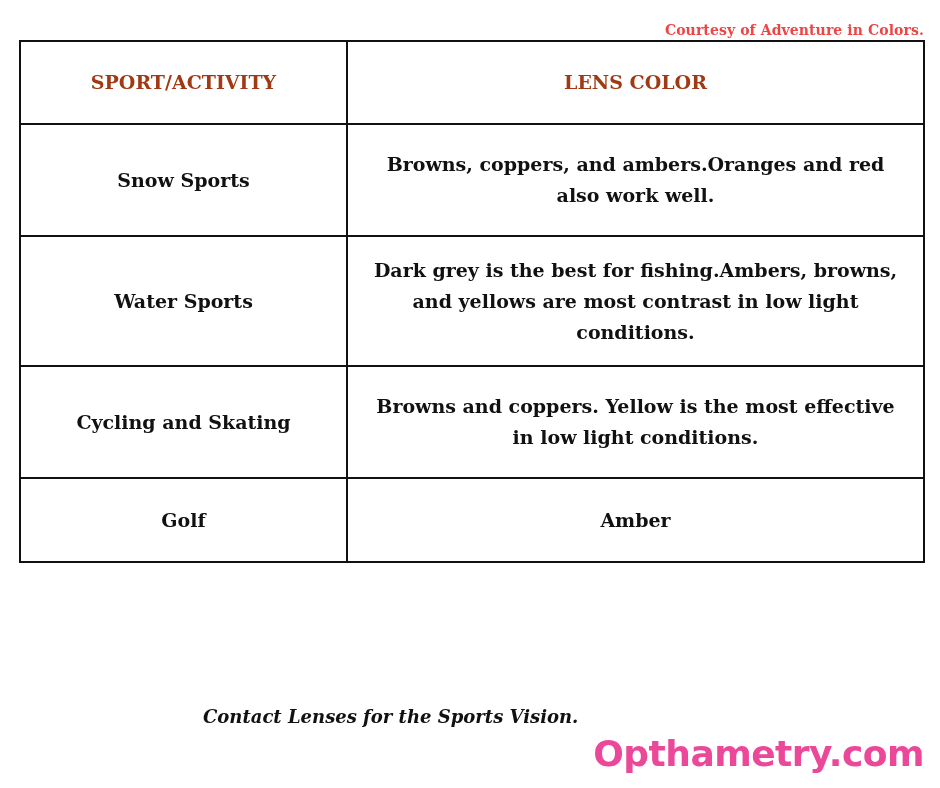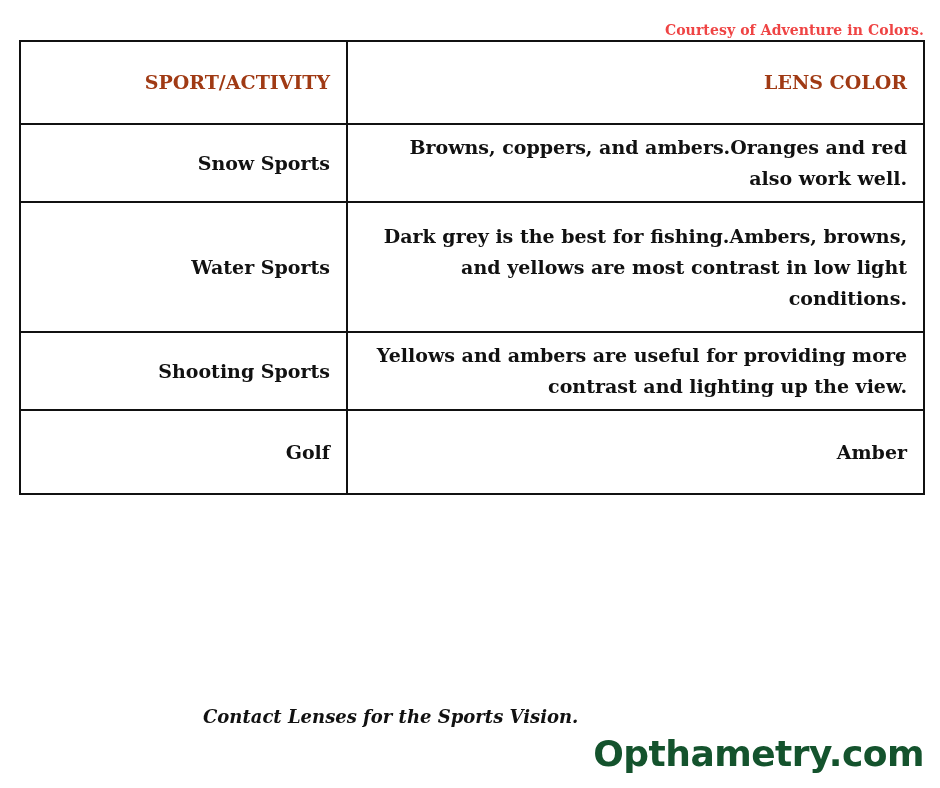--- a/index.html
+++ b/index.html
@@ -29,55 +29,55 @@
       position: absolute;
       left: 19px;
       top: 40px;
       width: 904px;
       border-collapse: collapse;
       table-layout: fixed;
     }
     table.lens-table td, table.lens-table th {
       border: 2px solid #111;
       padding: 0 16px;
-      text-align: right;
+      text-align: center;
       vertical-align: middle;
       font-family: "DejaVu Serif", serif;
       font-weight: bold;
       font-size: 19px;
       line-height: 31px;
     }
     table.lens-table th {
       color: #a03a14;
       font-size: 19px;
     }
     col.c1 { width: 327px; }
     col.c2 { width: 577px; }
     tr.h-head { height: 83px; }
-    tr.h-2line { height: 78px; }
+    tr.h-2line { height: 112px; }
     tr.h-3line { height: 130px; }
     tr.h-1line { height: 84px; }
     .caption {
       position: absolute;
       top: 706px;
       left: 203px;
       font-family: "DejaVu Serif", serif;
       font-weight: bold;
       font-size: 18px;
       color: #111;
       font-style: italic;
     }
     .brand {
       position: absolute;
       top: 733px;
       right: 16px;
       font-family: "DejaVu Sans", "Liberation Sans", sans-serif;
       font-weight: bold;
       font-size: 36px;
-      color: #14532d;
+      color: #ec4899;
       letter-spacing: -0.5px;
     }
   </style>
 </head>
 <body>
 
 <div class="courtesy">Courtesy of Adventure in Colors.</div>
 
 <table class="lens-table">
   <colgroup>
@@ -93,22 +93,22 @@
   <tbody>
     <tr class="h-2line">
       <td>Snow Sports</td>
       <td>Browns, coppers, and ambers.Oranges and red also work well.</td>
     </tr>
     <tr class="h-3line">
       <td>Water Sports</td>
       <td>Dark grey is the best for fishing.Ambers, browns, and yellows are most contrast in low light conditions.</td>
     </tr>
     <tr class="h-2line">
-      <td>Shooting Sports</td>
-      <td>Yellows and ambers are useful for providing more contrast and lighting up the view.</td>
+      <td>Cycling and Skating</td>
+      <td>Browns and coppers. Yellow is the most effective in low light conditions.</td>
     </tr>
     <tr class="h-1line">
       <td>Golf</td>
       <td>Amber</td>
     </tr>
   </tbody>
 </table>
 
 <div class="caption">Contact Lenses for the Sports Vision.</div>
 <div class="brand">Opthametry.com</div>

